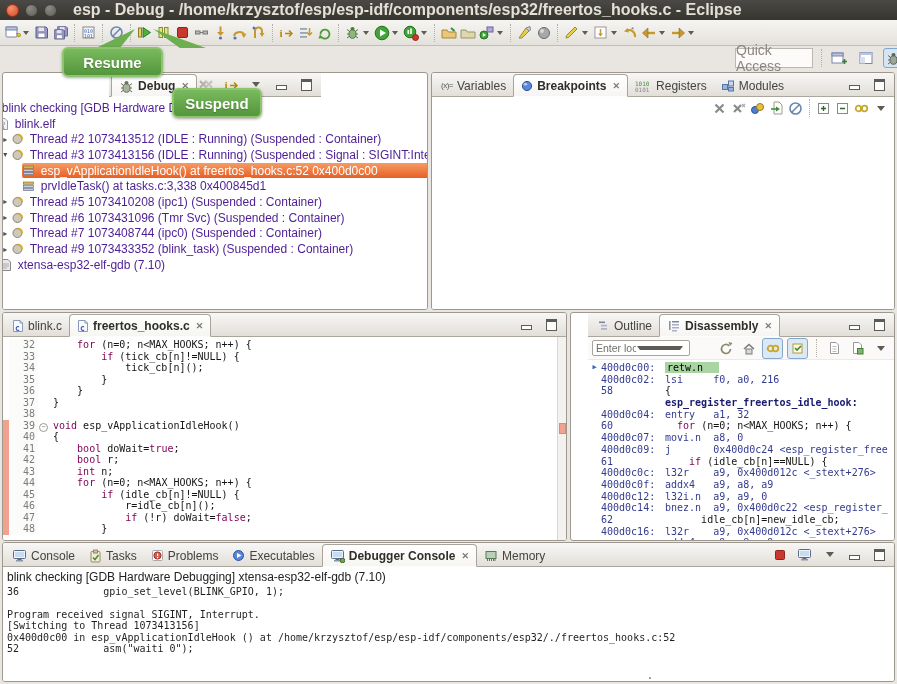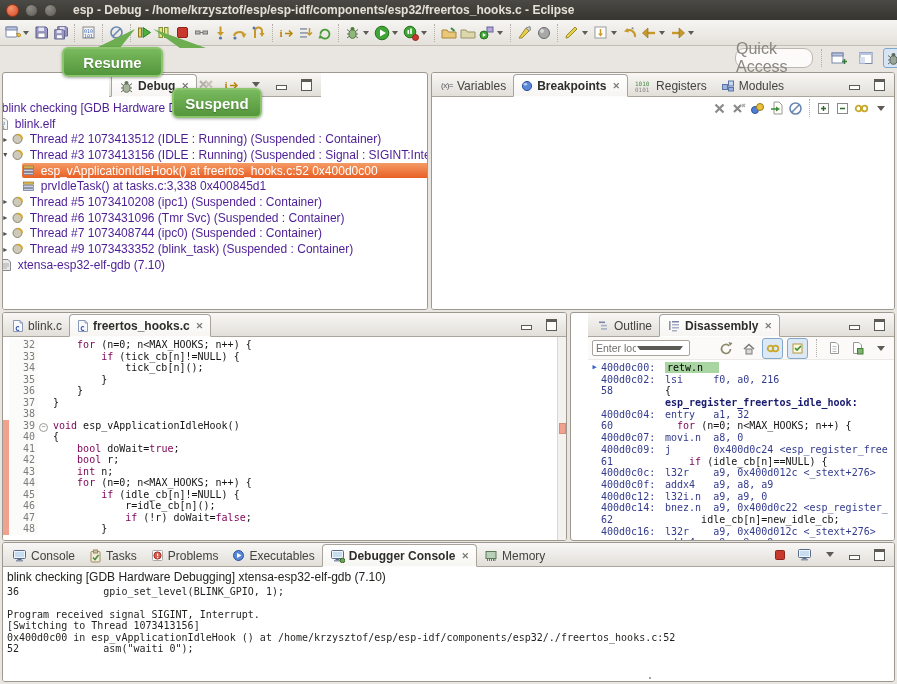--- a/index.html
+++ b/index.html
@@ -6,42 +6,42 @@
     font-family:"Liberation Sans",sans-serif;background:#e9e6e1;}
   .window{position:relative;width:897px;height:684px;background:#e9e6e1;}
 
   
   .titlebar{position:absolute;left:0;top:0;width:897px;height:20px;
     background:linear-gradient(#4b4945,#37352f);display:flex;align-items:center;
     border-bottom:1px solid #2a2824;}
   .wbtn{width:11px;height:11px;border-radius:50%;margin-left:6px;flex:0 0 auto;}
   .wbtn.close{background:radial-gradient(circle at 35% 30%,#f5926e,#d44a22);border:1px solid #a33318;}
   .wbtn.gray{background:radial-gradient(circle at 35% 30%,#8d8b84,#5c5a54);border:1px solid #403e38;}
-  .title{margin-left:16px;font-size:12px;font-weight:bold;color:#e4e0d8;white-space:nowrap;}
+  .title{margin-left:16px;font-size:16px;font-weight:bold;color:#e4e0d8;white-space:nowrap;}
 
   
   .toolbar{position:absolute;left:0;top:20px;width:897px;height:26px;
     background:linear-gradient(#f6f5f2,#e4e1db);border-bottom:1px solid #c2beb6;
     display:flex;align-items:center;padding-left:3px;box-sizing:border-box;}
   .tbtn{height:19px;min-width:19px;display:inline-flex;align-items:center;justify-content:center;
     border-radius:3px;margin:0 0;}
   .tbtn.pressed{background:#dcE9f5;background:#dce9f5;border:1px solid #84a8cc;}
   .tsep{width:0;height:18px;border-left:1px dotted #b2aea5;margin:0 4px;}
   .dd{width:0;height:0;border-left:3px solid transparent;border-right:3px solid transparent;
     border-top:4px solid #5d5b56;margin:0 3px 0 1px;display:inline-block;}
   .vmenu{width:0;height:0;border-left:4px solid transparent;border-right:4px solid transparent;
     border-top:5px solid #5d5b56;display:inline-block;}
   .minbox{display:inline-block;width:9px;height:3px;background:#fdfdfc;border:1px solid #5d5b56;margin-top:5px;}
   .maxbox{display:inline-block;width:9px;height:8px;background:#fdfdfc;border:1px solid #5d5b56;border-top-width:3px;}
 
   
   .row2{position:absolute;left:0;top:46px;width:897px;height:26px;}
   .quick-access{position:absolute;left:735px;top:2px;width:78px;height:20px;
-    background:#fcfbfa;border:1px solid #bcb8b1;border-radius:9px;color:#8a867f;
-    font-size:16px;font-family:"Liberation Sans",sans-serif;display:flex;align-items:center;justify-content:center;box-sizing:border-box;}
+    background:#fcfbfa;border:1px solid #bcb8b1;border-radius:0;color:#8a867f;
+    font-size:14px;font-family:"Liberation Sans",sans-serif;display:flex;align-items:center;justify-content:center;box-sizing:border-box;}
   .row2-sep{position:absolute;left:821px;top:3px;height:18px;border-left:1px dotted #b2aea5;}
   .persp{position:absolute;top:2px;display:flex;align-items:center;gap:7px;left:829px;}
   .pbtn{width:20px;height:20px;display:inline-flex;align-items:center;justify-content:center;border-radius:3px;}
   .pbtn.pressed{background:#d7e5f3;border:1px solid #7da7cf;box-sizing:border-box;}
 
   
   .callout{position:absolute;top:47px;height:30px;z-index:40;
     background:linear-gradient(#7aba5e,#54963c);border:2px solid #8dc56e;border-radius:6px;
     color:#fff;font-size:15px;font-weight:bold;display:flex;align-items:center;justify-content:center;
     box-shadow:0 1px 3px rgba(0,0,0,.35);text-shadow:0 1px 1px rgba(0,0,0,.25);box-sizing:border-box;}

